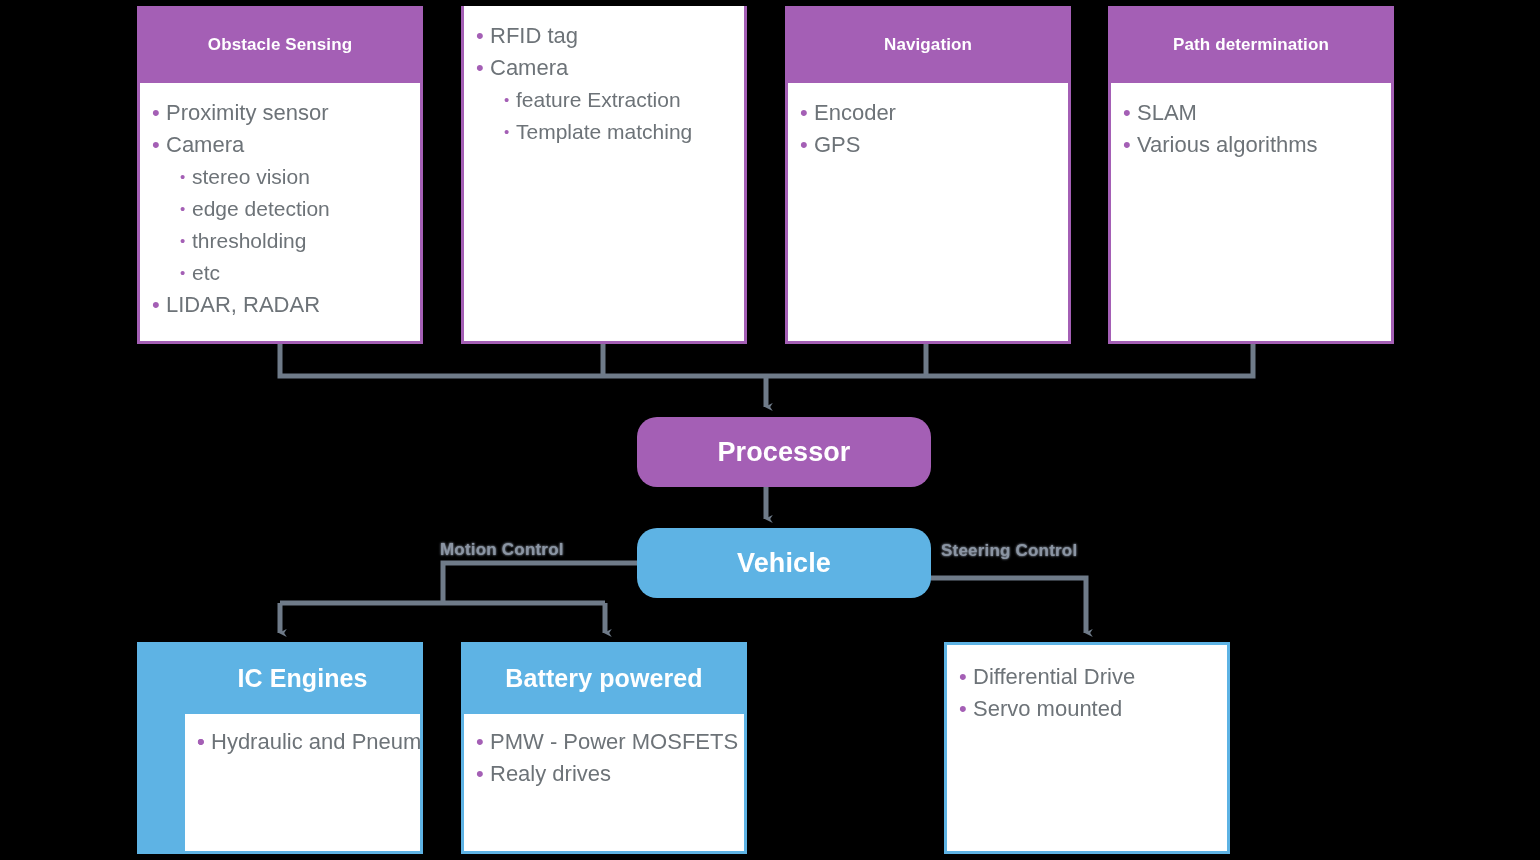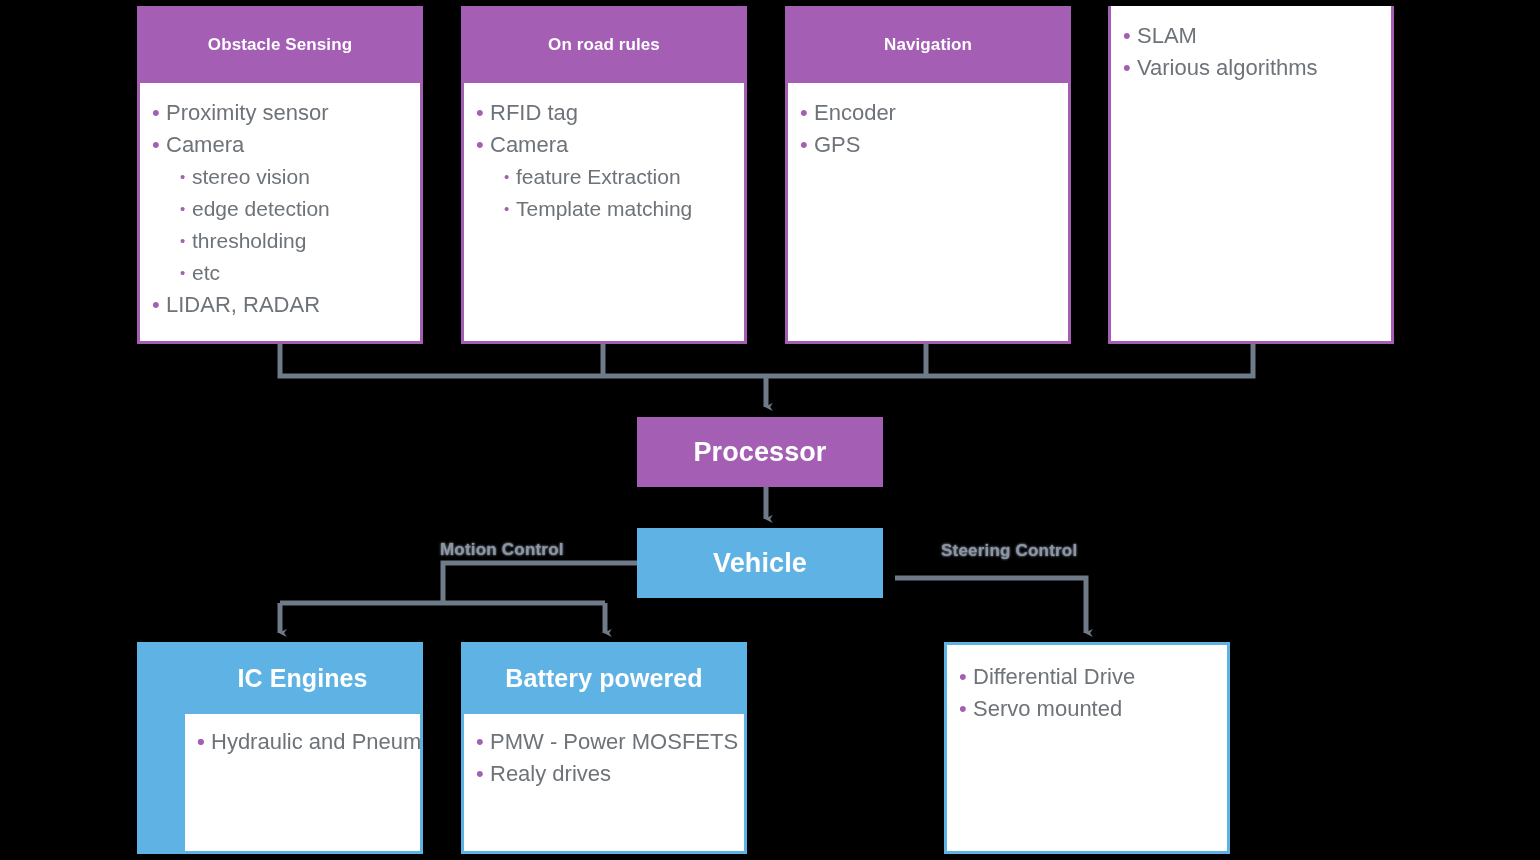--- a/index.html
+++ b/index.html
@@ -57,21 +57,21 @@
     position:absolute;left:12px;top:0;
     color:#a45fb5;font-size:22px;line-height:32px;
   }
   ul.lst li.sub{padding-left:52px;font-size:21px;}
   ul.lst li.sub .bul{left:40px;font-size:15px;}
   .blueList li .bul{color:#5eb3e4;}
   .blueList li{color:#6d7378;}
   li.wrap{white-space:normal;}
 
   
-  .midcard{width:246px;z-index:2;}
+  .midcard{width:294px;z-index:2;border-radius:20px;}
   #card-processor{left:637px;top:417px;height:70px;}
   #card-processor .hdr{height:70px;font-size:27px;}
   #card-vehicle{left:637px;top:528px;height:70px;}
   #card-vehicle .hdr{height:70px;font-size:27px;}
 
   
   .botcard{width:286px;top:642px;height:212px;}
   .botcard .hdr{height:72px;font-size:25px;}
   .botcard .body{margin:0 3px 3px 3px;padding:12px 0 0 0;}
   #card-ic{left:137px;padding-left:45px;}
@@ -141,21 +141,20 @@
         <li class="sub"><span class="bul">•</span><span>stereo vision</span></li>
         <li class="sub"><span class="bul">•</span><span>edge detection</span></li>
         <li class="sub"><span class="bul">•</span><span>thresholding</span></li>
         <li class="sub"><span class="bul">•</span><span>etc</span></li>
         <li><span class="bul">•</span><span>LIDAR, RADAR</span></li>
       </ul>
     </div>
   </div>
 
   <div class="card purple topcard" id="card-onroad" style="left:461px;">
-    <div class="hdr">On road rules</div>
     <div class="body">
       <ul class="lst">
         <li><span class="bul">•</span><span>RFID tag</span></li>
         <li><span class="bul">•</span><span>Camera</span></li>
         <li class="sub"><span class="bul">•</span><span>feature Extraction</span></li>
         <li class="sub"><span class="bul">•</span><span>Template matching</span></li>
       </ul>
     </div>
   </div>
 
@@ -163,20 +162,21 @@
     <div class="hdr">Navigation</div>
     <div class="body">
       <ul class="lst">
         <li><span class="bul">•</span><span>Encoder</span></li>
         <li><span class="bul">•</span><span>GPS</span></li>
       </ul>
     </div>
   </div>
 
   <div class="card purple topcard" id="card-path" style="left:1108px;">
+    <div class="hdr">Path determination</div>
     <div class="body">
       <ul class="lst">
         <li><span class="bul">•</span><span>SLAM</span></li>
         <li><span class="bul">•</span><span>Various algorithms</span></li>
       </ul>
     </div>
   </div>
 
   <div class="card purple midcard" id="card-processor">
     <div class="hdr">Processor</div>

